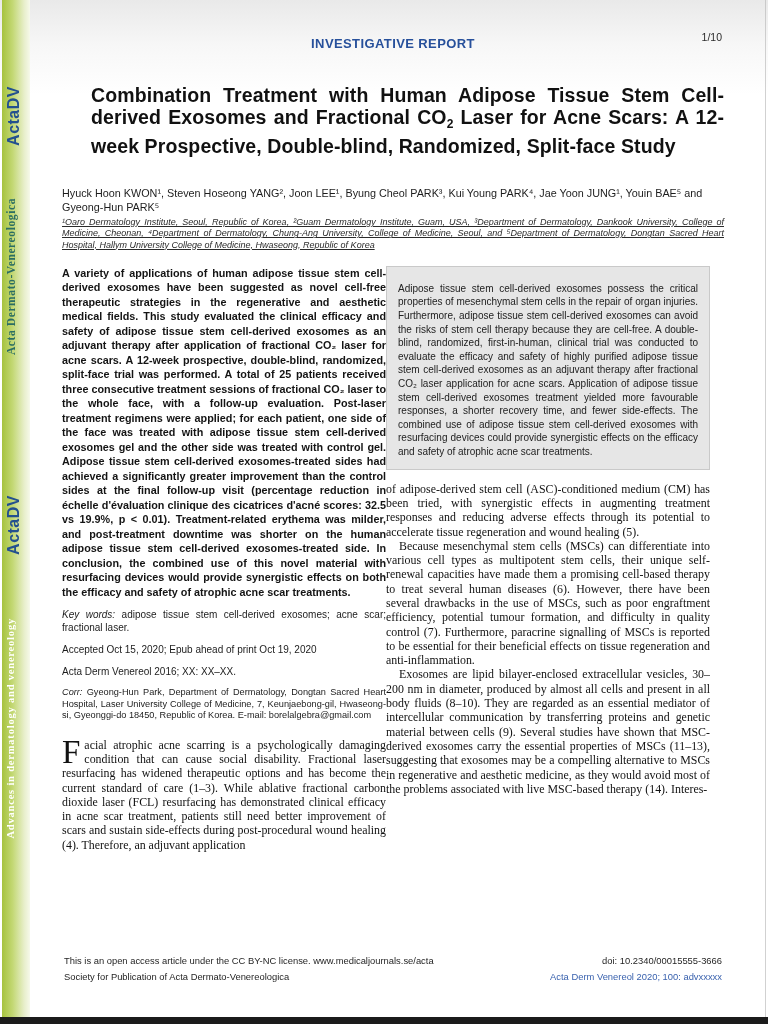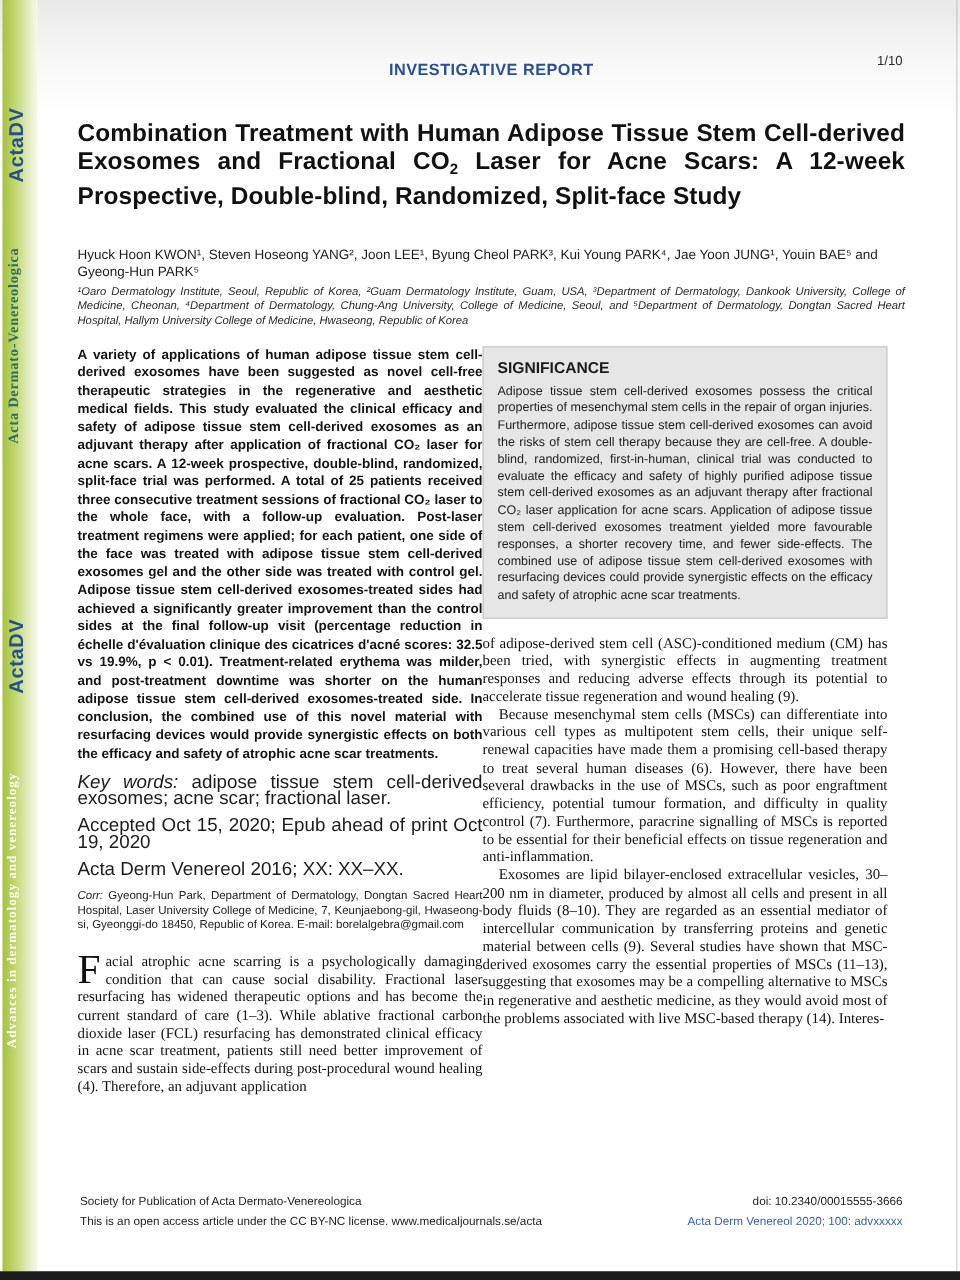--- a/index.html
+++ b/index.html
@@ -35,47 +35,47 @@
   .brand-bottom { top:495px; }
   .journal-vert {
     top:198px; font-family:"Liberation Serif","DejaVu Serif",serif;
     font-weight:bold; font-size:11.5px; letter-spacing:.6px; color:#2c6e63;
   }
   .tagline-vert {
     top:618px; font-family:"Liberation Serif","DejaVu Serif",serif;
     font-weight:bold; font-size:10.5px; letter-spacing:.8px; color:#ffffff;
   }
   
-  .content { position:absolute; left:62px; top:48px; width:662px; }
+  .content { position:absolute; left:62px; top:36px; width:662px; }
   .header-row { position:relative; height:26px; }
   .section-heading {
     text-align:center; color:#27509b; font-weight:bold;
     font-size:13px; letter-spacing:.4px;
   }
   .page-number {
     position:absolute; right:2px; top:-5px; font-size:10.5px; color:#2b2b2b;
   }
   .article-title {
     margin-top:22px; font-size:19.5px; font-weight:bold; color:#111;
-    line-height:22px; text-align:justify; letter-spacing:.1px;
+    line-height:22px; text-align:justify; letter-spacing:.1px;margin-left:29px;
   }
   .title-sub { font-size:12px; vertical-align:-4px; }
   .authors { margin-top:30px; font-size:10.8px; line-height:13.5px; color:#1d1d1d; }
   .affiliations {
     margin-top:3px; font-style:italic; font-size:9px; line-height:11.3px;
-    color:#2a2a2a; text-align:justify;
+    color:#2a2a2a; text-align:justify;text-decoration:underline;
   }
   
   .columns { display:flex; margin-top:15px; }
   .col { width:324px; }
   .abstract {
     font-weight:bold; font-size:10.8px; line-height:14.5px;
     text-align:justify; color:#141414;
   }
-  .meta-block { margin-top:9px; font-size:15px; line-height:13px; text-align:justify; }
+  .meta-block { margin-top:9px; font-size:10px; line-height:13px; text-align:justify; }
   .corr-block { margin-top:9px; font-size:9.2px; line-height:11.4px; text-align:justify; color:#222; }
   .ital { font-style:italic; }
   .intro {
     margin-top:16px; font-family:"Liberation Serif","DejaVu Serif",serif;
     font-size:11.9px; line-height:14.3px; text-align:justify; color:#111;
   }
   .dropcap {
     float:left; font-family:"Liberation Serif","DejaVu Serif",serif;
     font-size:33px; line-height:27px; padding-right:4px; padding-top:1px;
   }
@@ -139,38 +139,37 @@
 
         <div class="meta-block">Acta Derm Venereol 2016; XX: XX–XX.</div>
 
         <div class="corr-block"><span class="ital">Corr:</span><span> Gyeong-Hun Park, Department of Dermatology, Dongtan Sacred Heart Hospital, Laser University College of Medicine, 7, Keunjaebong-gil, Hwaseong-si, Gyeonggi-do 18450, Republic of Korea. E-mail: borelalgebra@gmail.com</span></div>
 
         <div class="intro"><span class="dropcap">F</span><span>acial atrophic acne scarring is a psychologically damaging condition that can cause social disability. Fractional laser resurfacing has widened therapeutic options and has become the current standard of care (1–3). While ablative fractional carbon dioxide laser (FCL) resurfacing has demonstrated clinical efficacy in acne scar treatment, patients still need better improvement of scars and sustain side-effects during post-procedural wound healing (4). Therefore, an adjuvant application</span></div>
       </div>
 
       <div class="col">
         <div class="significance-box">
-          <div class="significance-heading">SIGNIFICANCE</div>
           <div class="significance-text">Adipose tissue stem cell-derived exosomes possess the critical properties of mesenchymal stem cells in the repair of organ injuries. Furthermore, adipose tissue stem cell-derived exosomes can avoid the risks of stem cell therapy because they are cell-free. A double-blind, randomized, first-in-human, clinical trial was conducted to evaluate the efficacy and safety of highly purified adipose tissue stem cell-derived exosomes as an adjuvant therapy after fractional CO₂ laser application for acne scars. Application of adipose tissue stem cell-derived exosomes treatment yielded more favourable responses, a shorter recovery time, and fewer side-effects. The combined use of adipose tissue stem cell-derived exosomes with resurfacing devices could provide synergistic effects on the efficacy and safety of atrophic acne scar treatments.</div>
         </div>
 
         <div class="body-text">
-          <p>of adipose-derived stem cell (ASC)-conditioned medium (CM) has been tried, with synergistic effects in augmenting treatment responses and reducing adverse effects through its potential to accelerate tissue regeneration and wound healing (9).</p>
+          <p>of adipose-derived stem cell (ASC)-conditioned medium (CM) has been tried, with synergistic effects in augmenting treatment responses and reducing adverse effects through its potential to accelerate tissue regeneration and wound healing (5).</p>
           <p class="indent">Because mesenchymal stem cells (MSCs) can differentiate into various cell types as multipotent stem cells, their unique self-renewal capacities have made them a promising cell-based therapy to treat several human diseases (6). However, there have been several drawbacks in the use of MSCs, such as poor engraftment efficiency, potential tumour formation, and difficulty in quality control (7). Furthermore, paracrine signalling of MSCs is reported to be essential for their beneficial effects on tissue regeneration and anti-inflammation.</p>
           <p class="indent">Exosomes are lipid bilayer-enclosed extracellular vesicles, 30–200 nm in diameter, produced by almost all cells and present in all body fluids (8–10). They are regarded as an essential mediator of intercellular communication by transferring proteins and genetic material between cells (9). Several studies have shown that MSC-derived exosomes carry the essential properties of MSCs (11–13), suggesting that exosomes may be a compelling alternative to MSCs in regenerative and aesthetic medicine, as they would avoid most of the problems associated with live MSC-based therapy (14). Interes-</p>
         </div>
       </div>
 
     </div>
   </div>
 
   <div class="footer">
     <div class="footer-left">
+      <div>This is an open access article under the CC BY-NC license. www.medicaljournals.se/acta</div>
       <div>Society for Publication of Acta Dermato-Venereologica</div>
-      <div>This is an open access article under the CC BY-NC license. www.medicaljournals.se/acta</div>
     </div>
     <div class="footer-right">
       <div>doi: 10.2340/00015555-3666</div>
       <div class="link-blue">Acta Derm Venereol 2020; 100: advxxxxx</div>
     </div>
   </div>
 
   <div class="bottom-bar"></div>
 </div>
 

